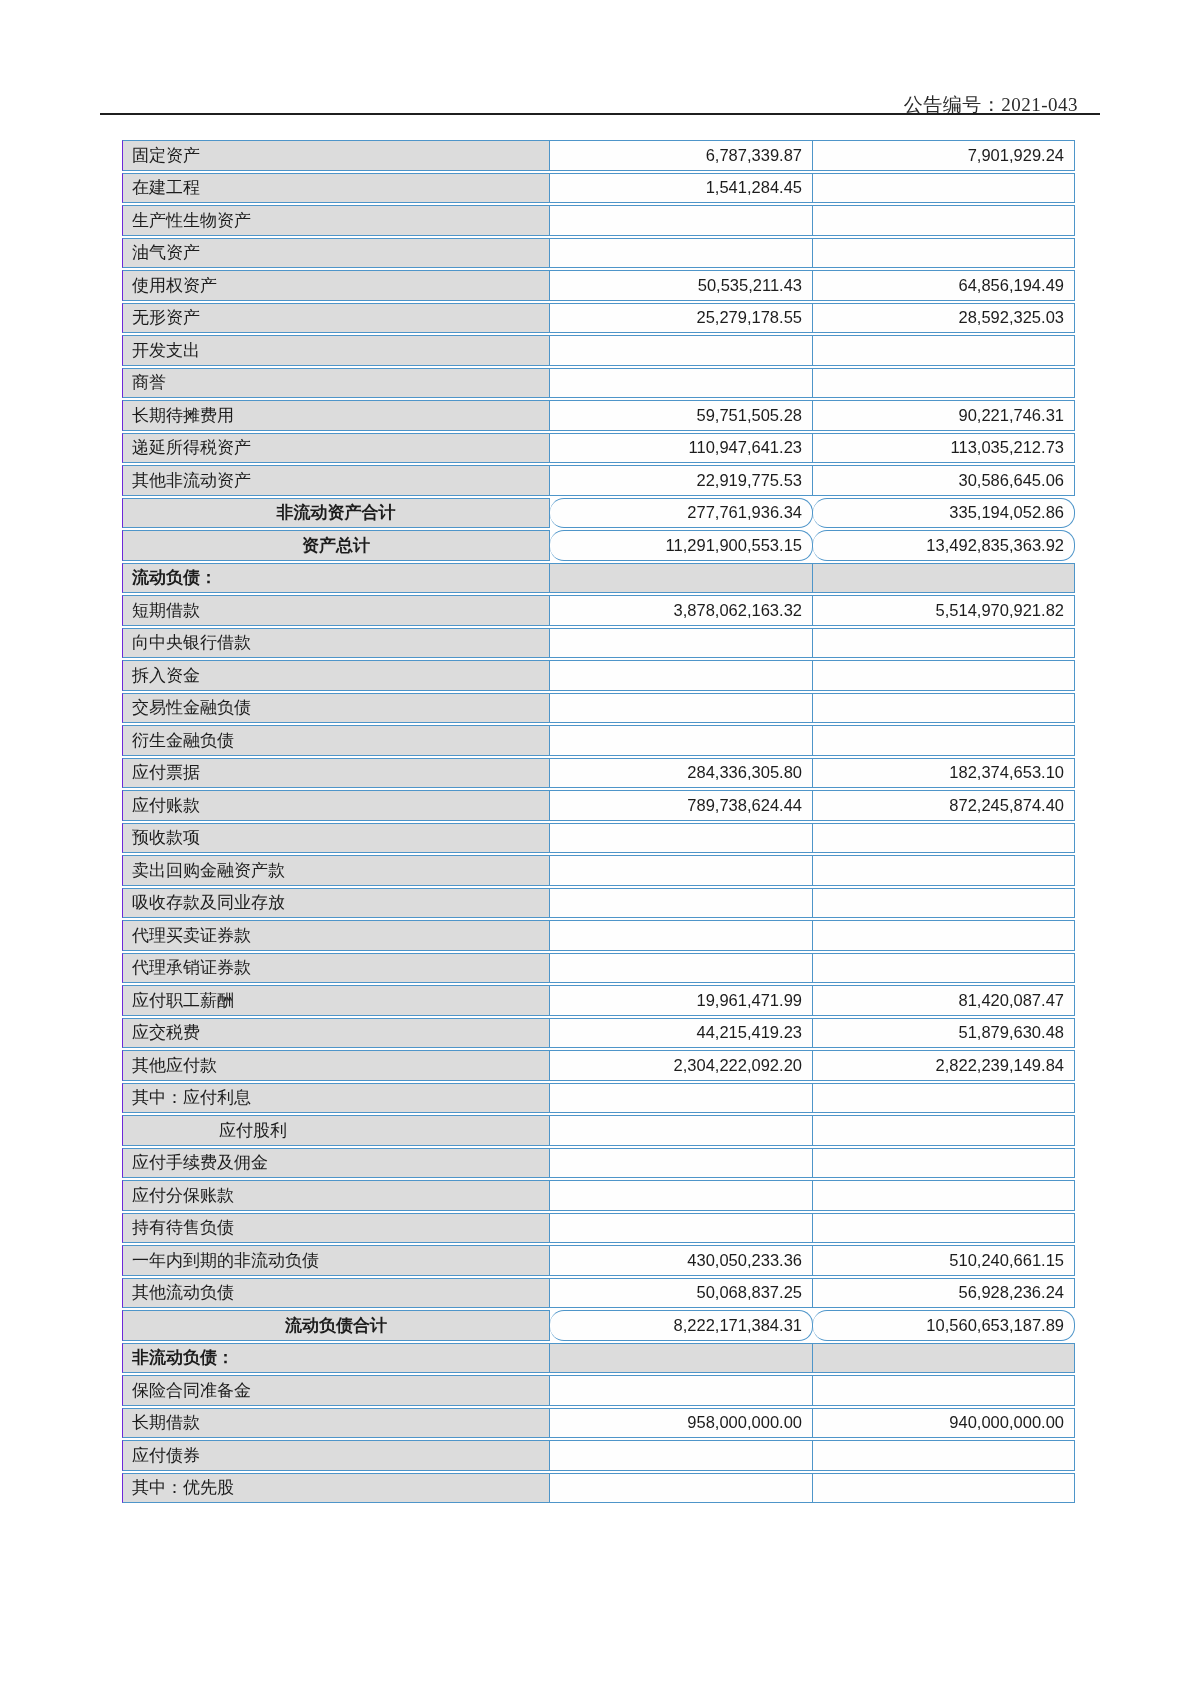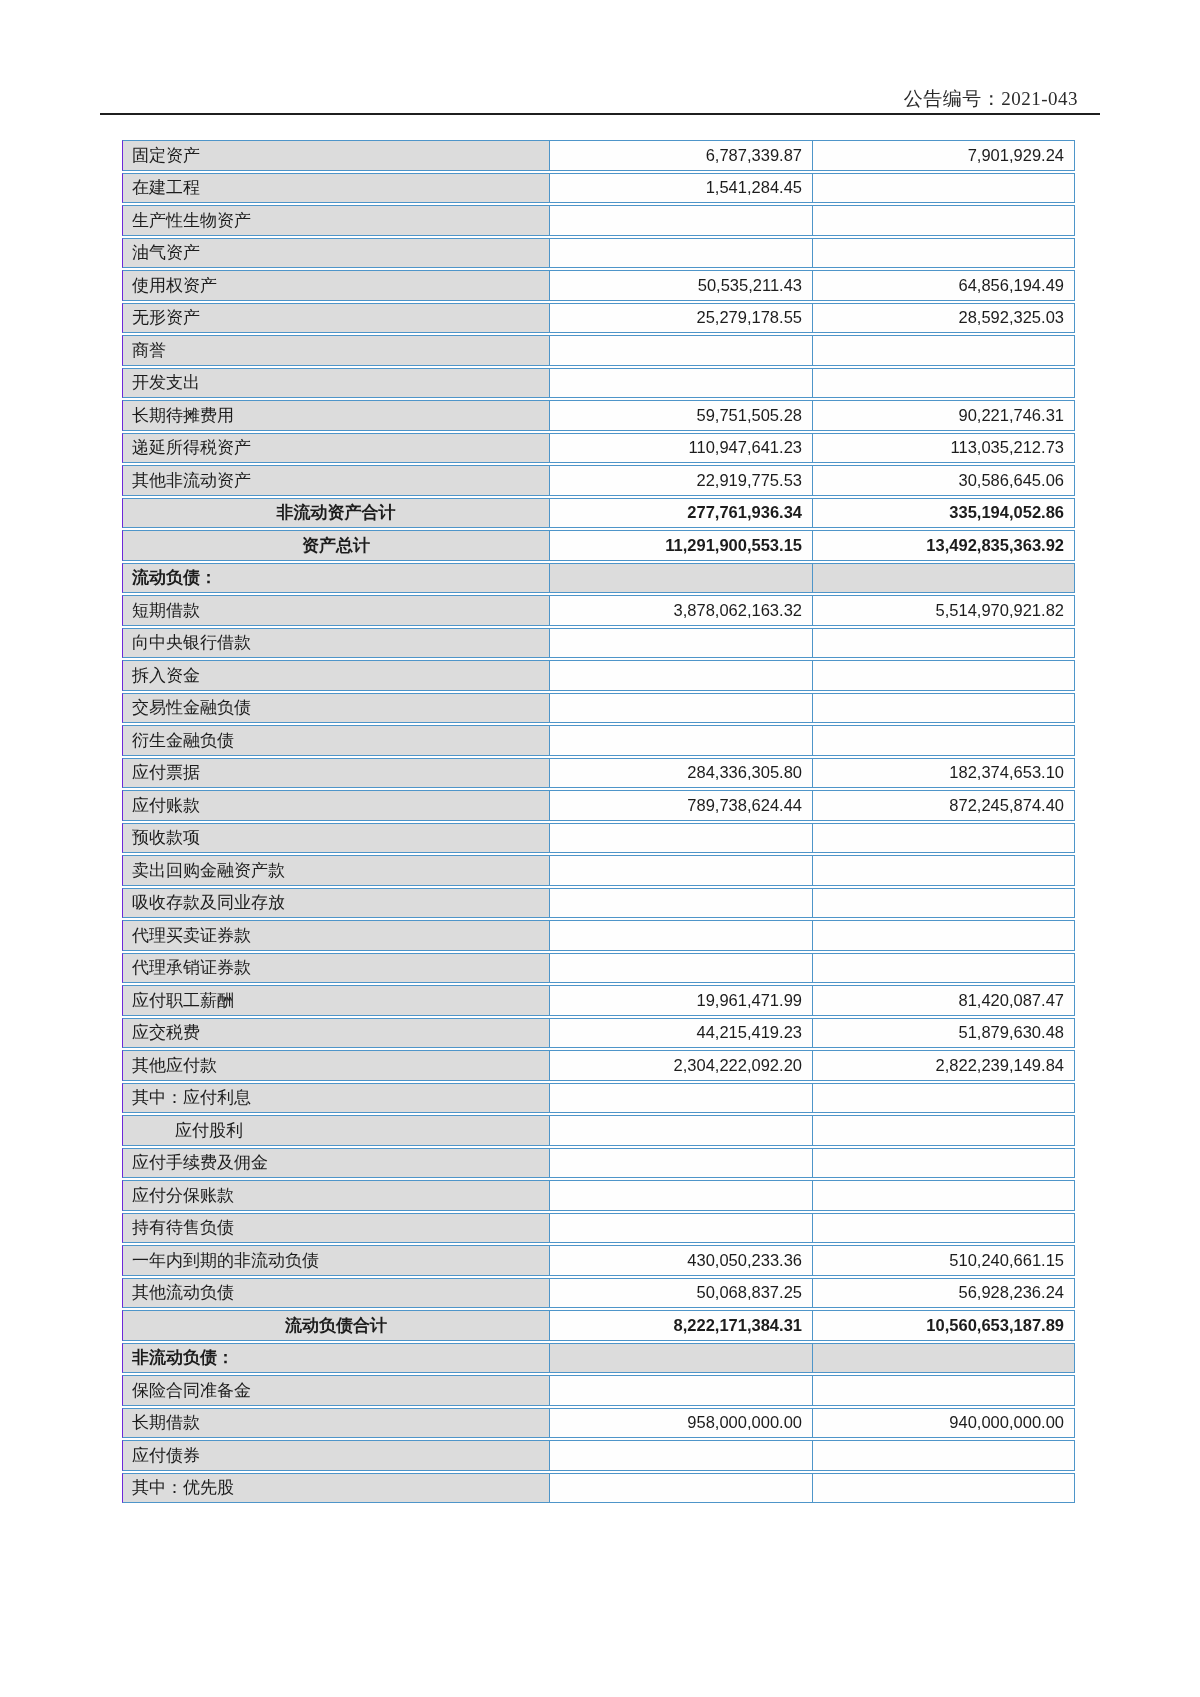--- a/index.html
+++ b/index.html
@@ -11,21 +11,21 @@
     width: 1200px;
     height: 1697px;
     position: relative;
     font-family: "Liberation Sans", sans-serif;
     color: #1c1c1c;
     overflow: hidden;
   }
   .doc-header {
     position: absolute;
     left: 100px;
-    top: 86px;
+    top: 92px;
     width: 1000px;
     text-align: right;
     font-family: "Liberation Serif", serif;
     font-size: 19px;
     color: #2a2a2a;
     padding-right: 22px;
     box-sizing: border-box;
     letter-spacing: 0.5px;
   }
   .header-rule {
@@ -69,30 +69,31 @@
     padding-right: 10px;
     font-size: 16.5px;
   }
   tr.row-total td.cell-label {
     text-align: center;
     padding-left: 0;
     font-weight: bold;
     margin-top: 35px;
   }
   tr.row-total td.cell-val {
-    font-weight: bold;
+    font-weight: normal;
+    border-radius: 14px;
   }
   tr.row-section td.cell-label {
     font-weight: bold;
   }
   tr.row-section td.cell-val {
     background: #dcdcdc;
   }
   tr.row-indent td.cell-label {
-    padding-left: 52px;
+    padding-left: 96px;
   }
 </style>
 </head>
 <body>
 
 <div class="doc-header">公告编号：2021-043</div>
 
 <div class="header-rule"></div>
 
 <table class="bs-table">
@@ -126,26 +127,26 @@
         <td class="cell-label">使用权资产</td>
         <td class="cell-val">50,535,211.43</td>
         <td class="cell-val">64,856,194.49</td>
       </tr>
       <tr class="row-item">
         <td class="cell-label">无形资产</td>
         <td class="cell-val">25,279,178.55</td>
         <td class="cell-val">28,592,325.03</td>
       </tr>
       <tr class="row-item">
+        <td class="cell-label">开发支出</td>
+        <td class="cell-val"></td>
+        <td class="cell-val"></td>
+      </tr>
+      <tr class="row-item">
         <td class="cell-label">商誉</td>
-        <td class="cell-val"></td>
-        <td class="cell-val"></td>
-      </tr>
-      <tr class="row-item">
-        <td class="cell-label">开发支出</td>
         <td class="cell-val"></td>
         <td class="cell-val"></td>
       </tr>
       <tr class="row-item">
         <td class="cell-label">长期待摊费用</td>
         <td class="cell-val">59,751,505.28</td>
         <td class="cell-val">90,221,746.31</td>
       </tr>
       <tr class="row-item">
         <td class="cell-label">递延所得税资产</td>

